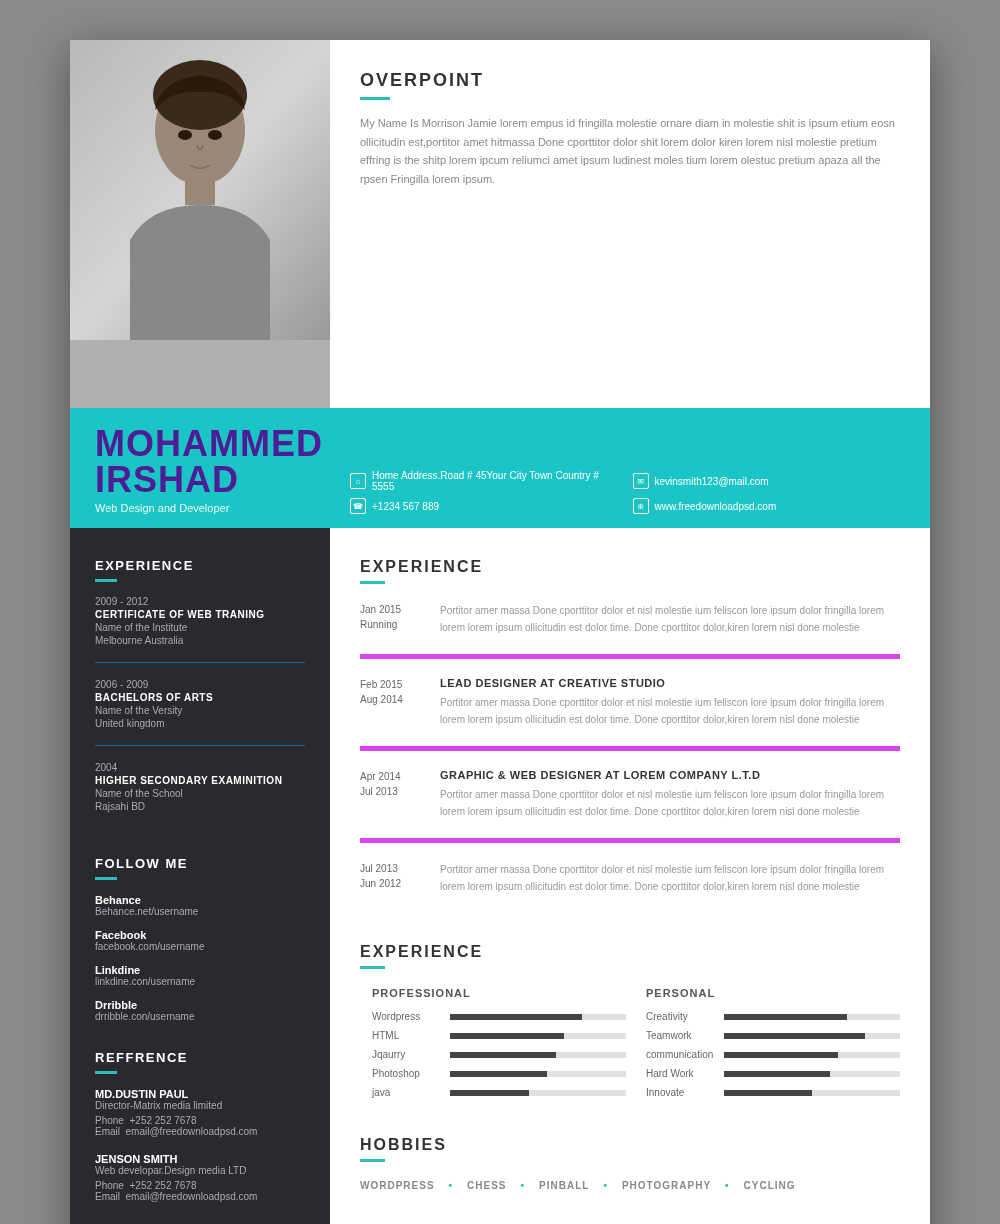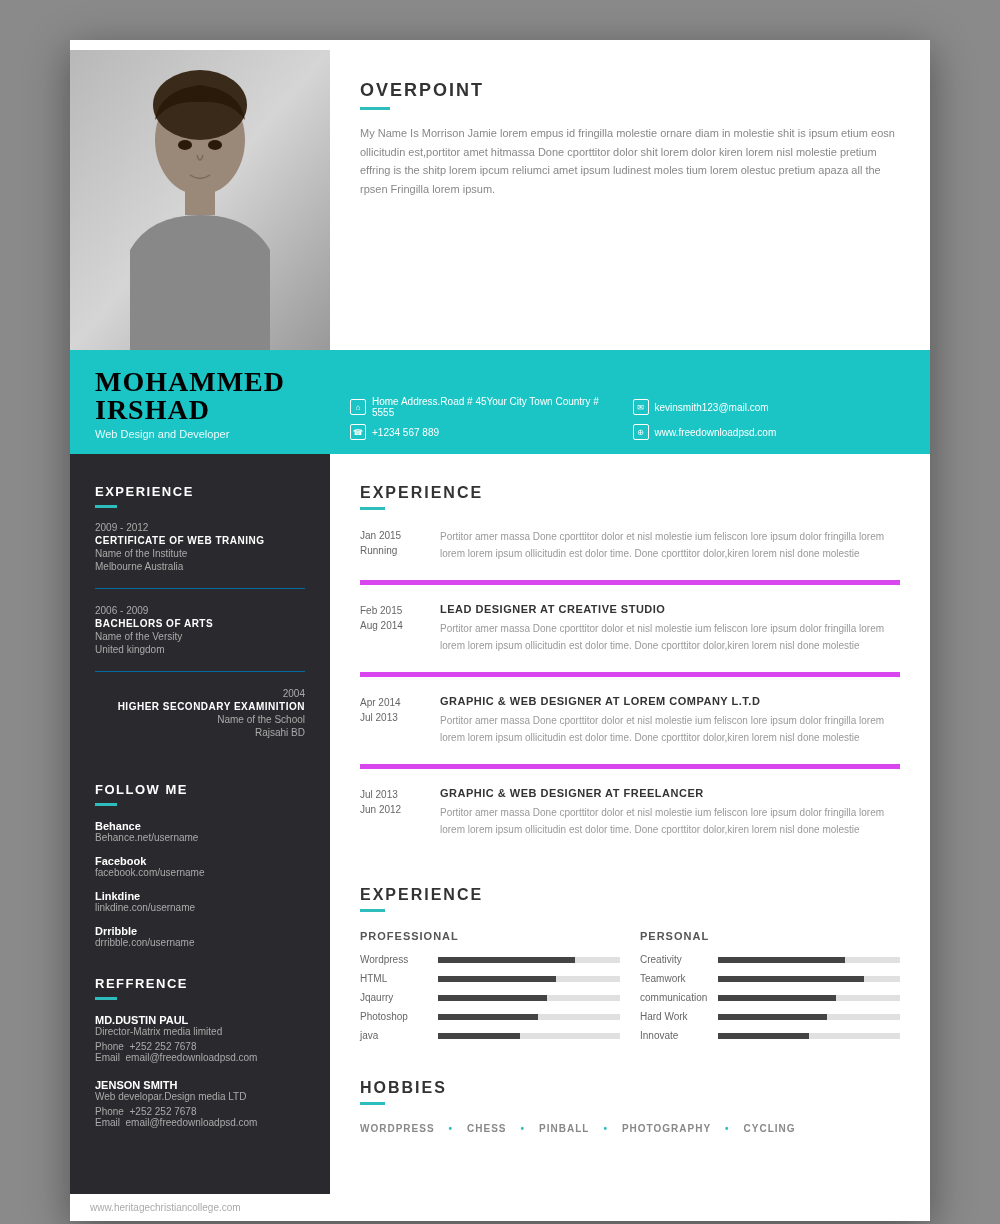--- a/index.html
+++ b/index.html
@@ -14,22 +14,21 @@
     }
     .page-wrapper {
       width: 860px;
       background: #fff;
       box-shadow: 0 10px 40px rgba(0,0,0,0.4);
       position: relative;
     }
     
     .top-section {
       display: flex;
-      height: 300px;
-      margin-top: 10px;
+      height: 368px;
     }
     .photo-col {
       width: 260px;
       flex-shrink: 0;
       overflow: hidden;
       background: #b0b0b0;
       position: relative;
     }
     .intro-col {
       flex: 1;
@@ -60,26 +59,25 @@
       padding: 18px 25px 14px 25px;
       position: relative;
       display: flex;
       align-items: flex-end;
     }
     .name-left {
       width: 235px;
       flex-shrink: 0;
     }
     .name-main {
-      font-size: 28px;
+      font-size: 36px;
       font-weight: 900;
-      color: #000000;
+      color: #4c1d95;
       letter-spacing: 1px;
       line-height: 1;
-      font-family: Liberation Serif, serif;
     }
     .name-subtitle {
       font-size: 11px;
       color: #fff;
       opacity: 0.9;
       margin-top: 4px;
     }
     .contact-right {
       flex: 1;
       padding-left: 20px;
@@ -133,21 +131,20 @@
       background: #2dbdbd;
       margin-bottom: 14px;
     }
     .exp-item {
       margin-bottom: 16px;
       padding-bottom: 16px;
       border-bottom: 1px solid #0369a1;
     }
     .exp-item:last-child {
       border-bottom: none;
-      text-align: right;
     }
     .exp-date {
       font-size: 10px;
       color: #aaa;
       margin-bottom: 2px;
     }
     .exp-degree {
       font-size: 10px;
       font-weight: 700;
       color: #fff;
@@ -240,20 +237,21 @@
     .job-desc {
       font-size: 10px;
       color: #999;
       line-height: 1.7;
     }
     
     .skills-grid {
       display: grid;
       grid-template-columns: 1fr 1fr;
       gap: 20px;
+      margin-left: 12px;
     }
     .skill-col-title {
       font-size: 11px;
       font-weight: 700;
       color: #555;
       letter-spacing: 1px;
       margin-bottom: 12px;
     }
     .skill-row {
       display: flex;
@@ -480,21 +478,20 @@
             <div class="job-desc">Portitor amer massa Done cporttitor dolor et nisl molestie ium feliscon lore ipsum dolor fringilla lorem lorem lorem ipsum ollicitudin est dolor time. Done cporttitor dolor,kiren lorem nisl done molestie</div>
           </div>
         </div>
 
         <div class="job-item">
           <div class="job-date">
             <div>Jul 2013</div>
             <div>Jun 2012</div>
           </div>
           <div class="job-details">
-            <div class="job-title">GRAPHIC &amp; WEB DESIGNER AT FREELANCER</div>
             <div class="job-desc">Portitor amer massa Done cporttitor dolor et nisl molestie ium feliscon lore ipsum dolor fringilla lorem lorem lorem ipsum ollicitudin est dolor time. Done cporttitor dolor,kiren lorem nisl done molestie</div>
           </div>
         </div>
       </div>
 
       <div class="content-section">
         <div class="content-heading">EXPERIENCE</div>
         <div class="content-underline"></div>
         <div class="skills-grid">
 

